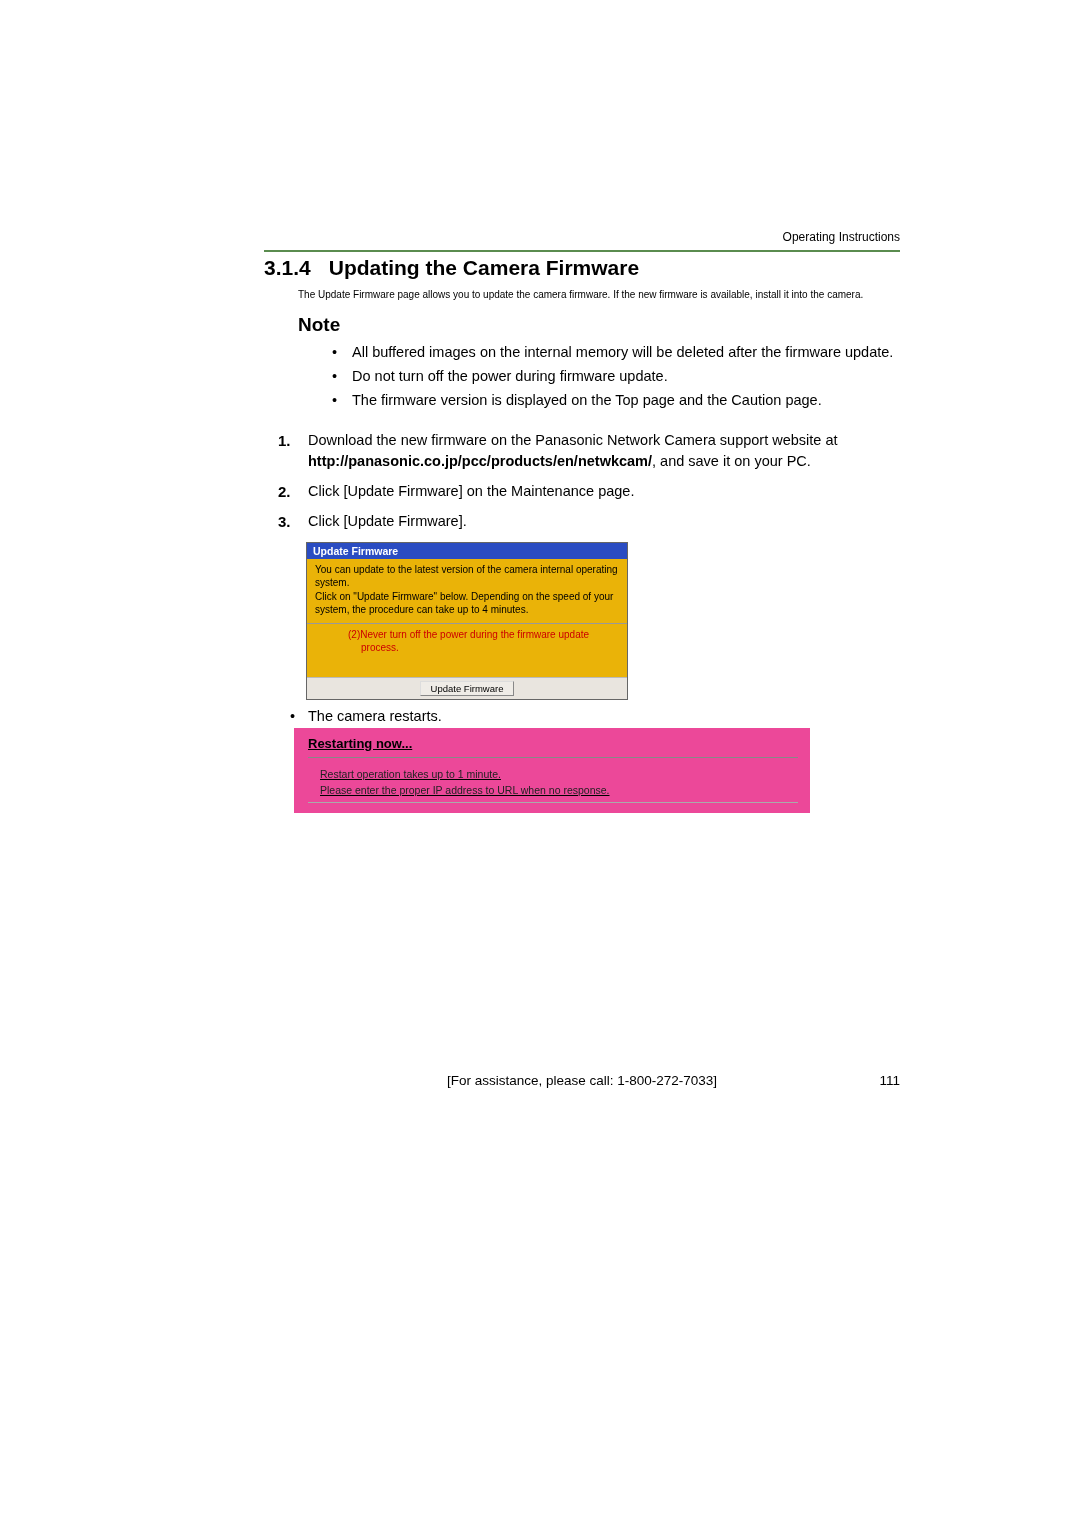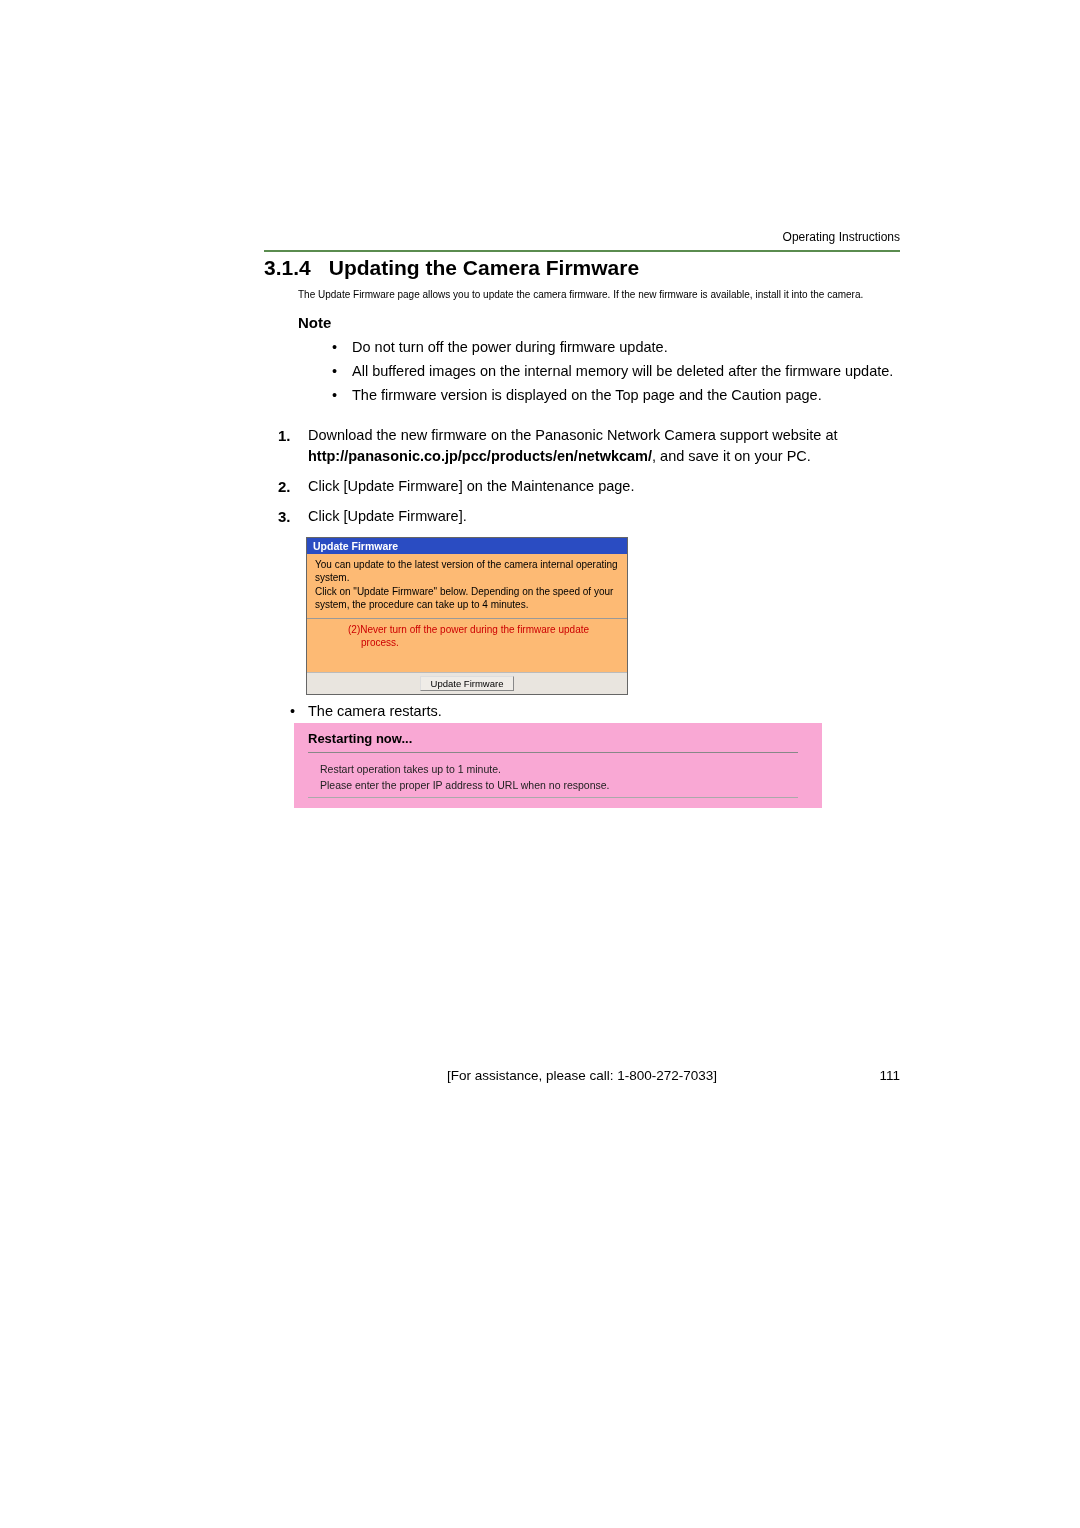--- a/index.html
+++ b/index.html
@@ -30,21 +30,21 @@
   }
   .section-no {
     margin-right: 18px;
   }
   .intro {
     font-size: 10px;
     margin: 0 0 12px 34px;
     line-height: 1.35;
   }
   .note-heading {
-    font-size: 15px;
+    font-size: 19px;
     font-weight: bold;
     margin: 0 0 6px 34px;
   }
   .note-list {
     margin: 0 0 20px 34px;
     padding-left: 0;
     list-style: none;
     font-size: 14.5px;
     line-height: 1.4;
   }
@@ -84,21 +84,21 @@
   }
   .bold {
     font-weight: bold;
   }
 
   .firmware-box {
     width: 320px;
     border: 1px solid #666;
     margin: 4px 0 8px 42px;
     font-size: 10px;
-    background: #fdba74;
+    background: #eab308;
   }
   .firmware-title {
     background: #2a4cc2;
     color: #fff;
     font-weight: bold;
     padding: 2px 6px;
     font-size: 10.5px;
   }
   .firmware-body {
     padding: 4px 8px 2px 8px;
@@ -149,23 +149,24 @@
   .sub-bullet::before {
     content: "•";
     position: absolute;
     left: 12px;
     top: 0;
   }
 
   .restart-box {
     width: 490px;
     margin: 4px 0 0 30px;
-    background: #f9a8d4;
-    padding: 8px 24px 10px 14px;
+    background: #ec4899;
+    padding: 8px 12px 10px 14px;
     font-size: 10.5px;
+    text-decoration: underline;
   }
   .restart-title {
     font-weight: bold;
     font-size: 13px;
     margin-bottom: 6px;
     color: #000;
   }
   .restart-hr {
     border: none;
     border-top: 1px solid #888;
@@ -202,22 +203,22 @@
   <div class="header-line"></div>
 
   <div class="section-title">
     <span class="section-no">3.1.4</span><span>Updating the Camera Firmware</span>
   </div>
 
   <p class="intro">The Update Firmware page allows you to update the camera firmware. If the new firmware is available, install it into the camera.</p>
 
   <div class="note-heading">Note</div>
   <ul class="note-list">
+    <li>All buffered images on the internal memory will be deleted after the firmware update.</li>
     <li>Do not turn off the power during firmware update.</li>
-    <li>All buffered images on the internal memory will be deleted after the firmware update.</li>
     <li>The firmware version is displayed on the Top page and the Caution page.</li>
   </ul>
 
   <ol class="steps">
     <li>
       <span class="step-num">1</span>
       <span>Download the new firmware on the Panasonic Network Camera support website at </span><span class="bold">http://panasonic.co.jp/pcc/products/en/netwkcam/</span><span>, and save it on your PC.</span>
     </li>
     <li>
       <span class="step-num">2</span>

